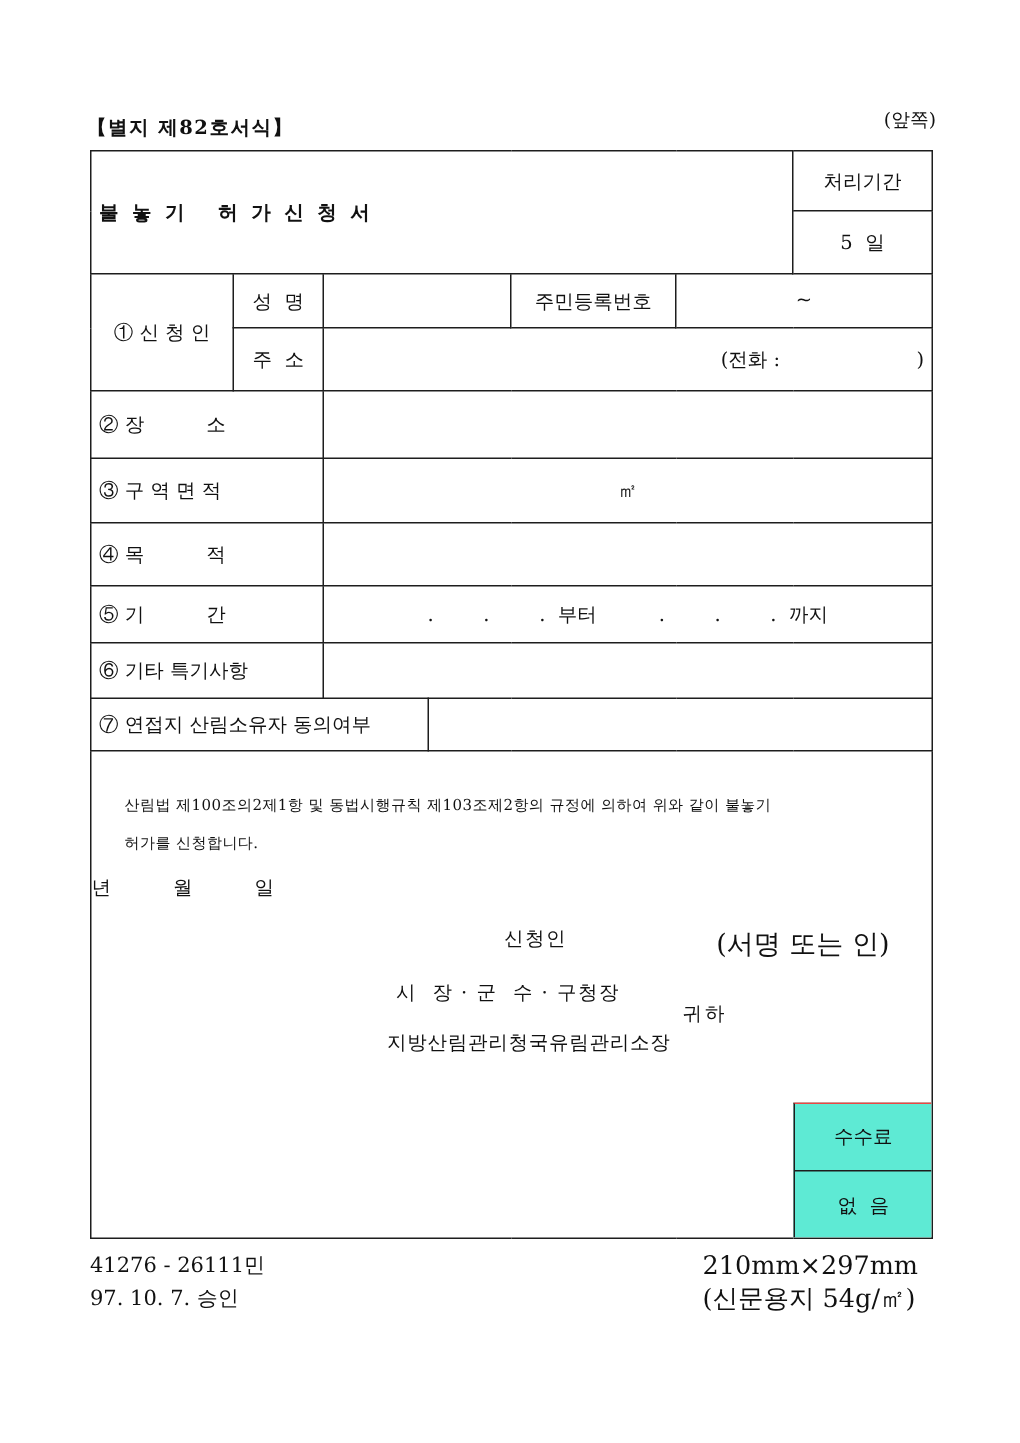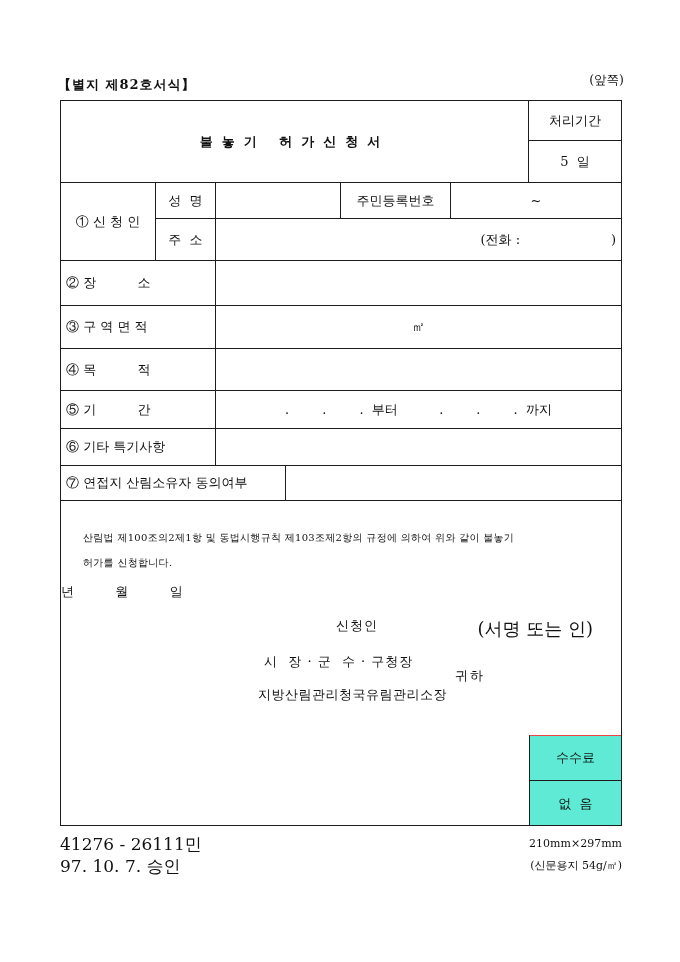--- a/index.html
+++ b/index.html
@@ -10,21 +10,21 @@
   .form-code { position:absolute; left:58px; top:76px; font-size:13px; font-weight:bold; letter-spacing:1px; }
   .page-side { position:absolute; right:56px; top:72px; font-size:12.5px; }
 
   table.form { position:absolute; left:60px; top:100px; width:561px; border-collapse:collapse; table-layout:fixed; }
   table.form td { border:1px solid #1d1d1d; font-size:13px; vertical-align:middle; padding:2px 5px; overflow:hidden; }
   .pre { white-space:pre; }
   td.center { text-align:center; }
   td.right { text-align:right; }
   td.label-cell { padding-left:8px; }
 
-  .title-cell { text-align:center; font-size:23px; font-weight:bold; letter-spacing:9px;margin-left:14px; }
+  .title-cell { text-align:left; font-size:23px; font-weight:bold; letter-spacing:9px;margin-left:14px; }
 
   tr.r-t1 td { height:40px; }
   tr.r-t2 td { height:42px; }
   tr.r-name td { height:36px; }
   tr.r-addr td { height:42px; }
   tr.r-loc td { height:45px; }
   tr.r-area td { height:43px; }
   tr.r-purpose td { height:42px; }
   tr.r-period td { height:38px; }
   tr.r-notes td { height:37px; }
@@ -37,22 +37,22 @@
   .decl-applicant { position:absolute; left:275px; top:116px; font-size:13px; letter-spacing:1px; }
   .decl-signnote { position:absolute; right:28px; top:116px; font-size:18px; }
   .decl-recipient1 { position:absolute; left:203px; top:152px; font-size:13px; white-space:pre; letter-spacing:1px; }
   .decl-gwiha { position:absolute; left:394px; top:166px; font-size:13px; letter-spacing:2px; }
   .decl-recipient2 { position:absolute; left:197px; top:185px; font-size:13px; letter-spacing:0.5px; }
 
   .fee-box { position:absolute; right:0; bottom:0; width:92px; height:90px; border-left:1px solid #1d1d1d; border-top:1px solid #ef4444; background:#5eead4; }
   .fee-box .fee-label, .fee-box .fee-value { height:45px; display:flex; align-items:center; justify-content:center; font-size:13px; white-space:pre; }
   .fee-box .fee-label { border-bottom:1px solid #1d1d1d; }
 
-  .footer-left { position:absolute; left:60px; top:833px; font-size:17px; line-height:22px; }
-  .footer-right { position:absolute; right:58px; top:833px; font-size:11px; line-height:22px; text-align:right; }
+  .footer-left { position:absolute; left:60px; top:833px; font-size:14px; line-height:22px; }
+  .footer-right { position:absolute; right:68px; top:833px; font-size:17px; line-height:22px; }
 </style>
 </head>
 <body>
 
 <div class="page">
 
   <div class="form-code">【별지 제82호서식】</div>
   <div class="page-side">(앞쪽)</div>
 
   <table class="form">

